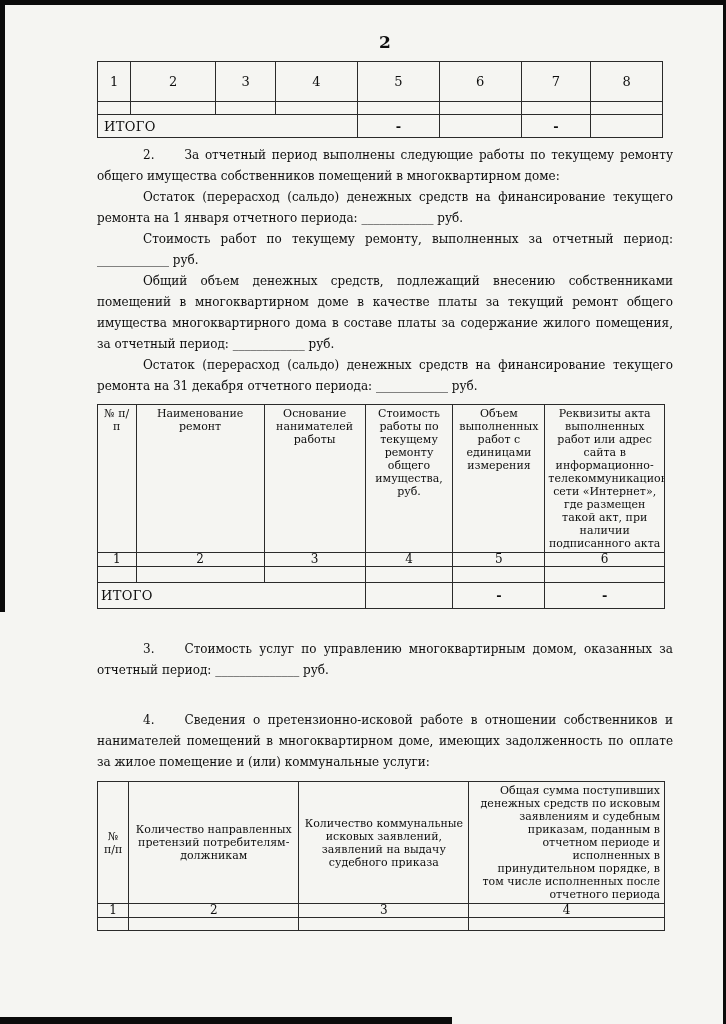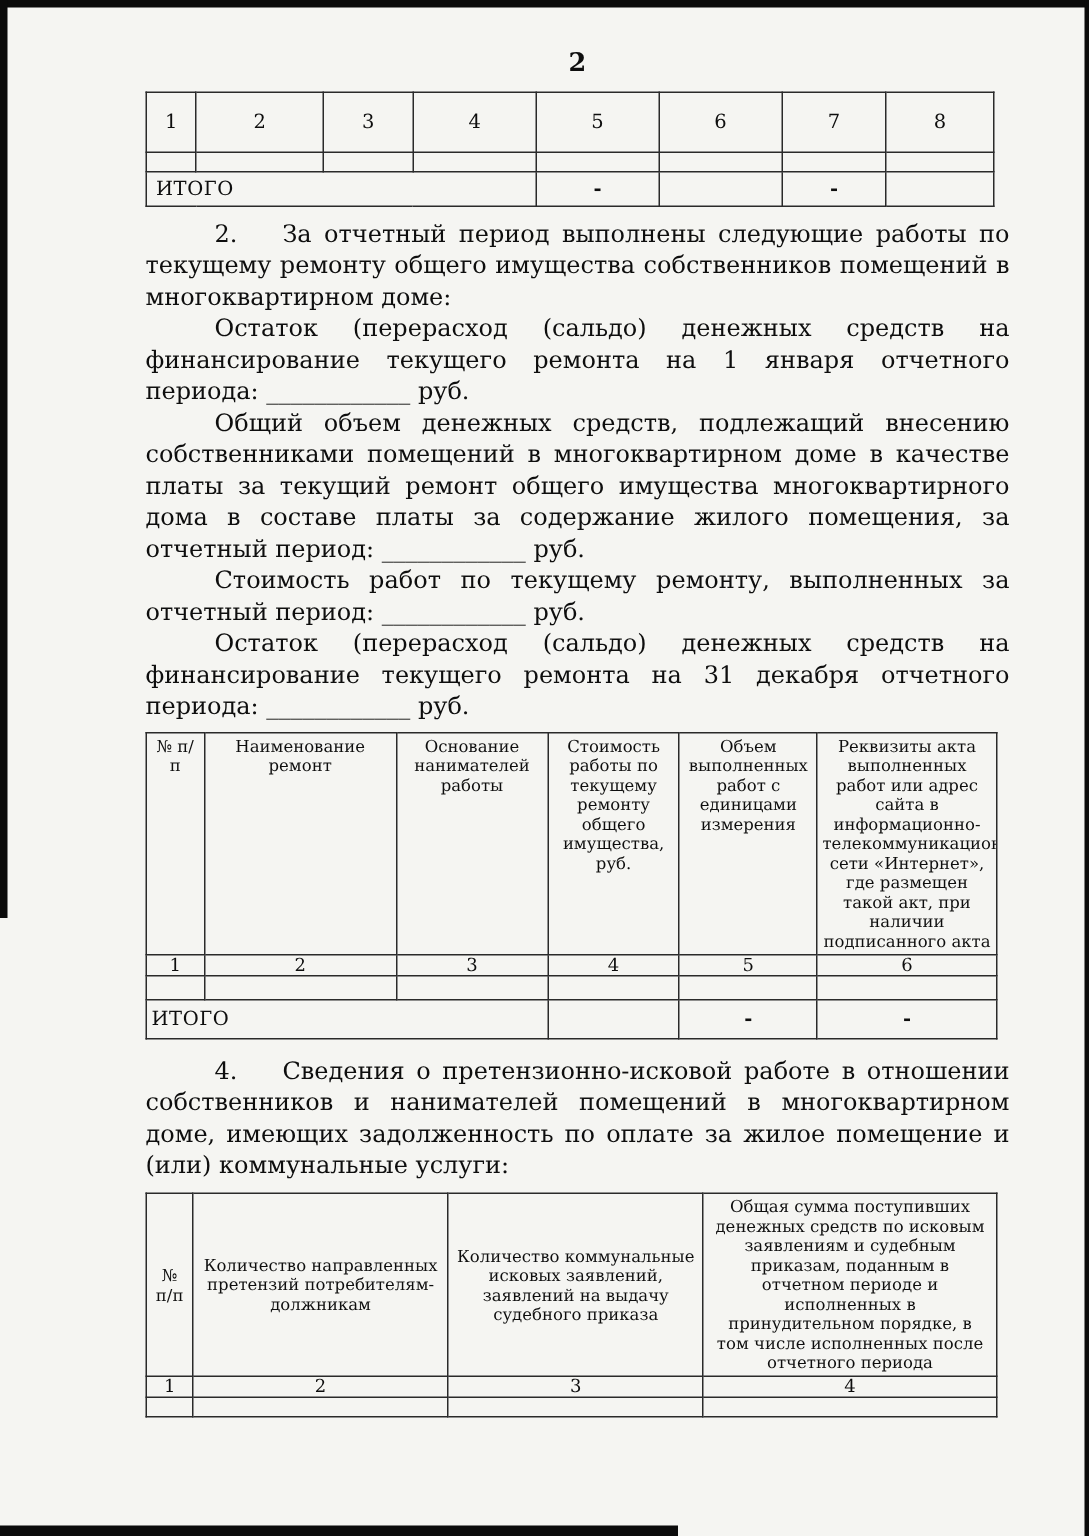--- a/index.html
+++ b/index.html
@@ -19,45 +19,45 @@
   
   .t1 { width:566px; margin-top:9px; }
   .t1 td { text-align:center; vertical-align:middle; font-size:13px; }
   .t1 .r-head { height:40px; }
   .t1 .r-empty { height:13px; }
   .t1 .r-total { height:23px; }
   .total-label { text-align:left !important; padding-left:6px; font-size:13px; letter-spacing:0.4px; }
   .dash { font-weight:bold; }
 
   
-  .body-p { font-size:16px; line-height:21px; text-align:justify; text-indent:46px; }
+  .body-p { font-size:12px; line-height:21px; text-align:justify; text-indent:46px; }
   .text-block { margin-top:7px; }
   .pnum { display:inline; }
   .gap-wide { margin-right:30px; }
 
   
   .t2 { width:568px; margin-top:7px; }
   .t2 td { text-align:center; font-size:11px; line-height:13px; padding:2px 3px; }
   .t2 .r-head { height:118px; }
   .t2 .r-head td { vertical-align:top; }
   .t2 .r-nums { height:14px; }
   .t2 .r-nums td { font-size:12px; padding:0 2px; }
   .t2 .r-empty { height:16px; }
   .t2 .r-total { height:26px; }
   .t2 .r-total td { font-size:13px; }
 
   .p3 { margin-top:30px; }
-  .p4 { margin-top:10px; }
+  .p4 { margin-top:29px; }
 
   
   .t3 { width:568px; margin-top:8px; }
   .t3 td { text-align:center; font-size:11px; line-height:13px; padding:2px 4px; }
   .t3 .r-head { height:94px; }
   .t3 .r-head .vm { vertical-align:middle; }
-  .t3 .r-head .vt { vertical-align:top; }
+  .t3 .r-head .vt { vertical-align:top;text-align:right; }
   .t3 .r-nums { height:14px; }
   .t3 .r-nums td { font-size:12px; padding:0 2px; }
   .t3 .r-empty { height:13px; }
 
   
   .edge { position:absolute; background:#0b0b0b; }
   .edge-top { left:0; top:0; width:726px; height:5px; }
   .edge-left { left:0; top:0; width:5px; height:612px; }
   .edge-right { left:723px; top:0; width:3px; height:1024px; }
   .edge-bottom { left:0; top:1017px; width:452px; height:7px; }
@@ -109,22 +109,22 @@
         <td class="dash">-</td>
         <td></td>
       </tr>
     </tbody>
       </table>
 
     <p class="body-p text-block">
       <span class="pnum gap-wide">2.</span><span>За отчетный период выполнены следующие работы по текущему ремонту общего имущества собственников помещений в многоквартирном доме:</span>
     </p>
     <p class="body-p">Остаток (перерасход (сальдо) денежных средств на финансирование текущего ремонта на 1 января отчетного периода: ____________ руб.</p>
+    <p class="body-p">Стоимость работ по текущему ремонту, выполненных за отчетный период: ____________ руб.</p>
     <p class="body-p">Общий объем денежных средств, подлежащий внесению собственниками помещений в многоквартирном доме в качестве платы за текущий ремонт общего имущества многоквартирного дома в составе платы за содержание жилого помещения, за отчетный период: ____________ руб.</p>
-    <p class="body-p">Стоимость работ по текущему ремонту, выполненных за отчетный период: ____________ руб.</p>
     <p class="body-p">Остаток (перерасход (сальдо) денежных средств на финансирование текущего ремонта на 31 декабря отчетного периода: ____________ руб.</p>
 
     <table class="t2">
       <colgroup>
         <col style="width:6.8%">
           <col style="width:22.6%">
           <col style="width:17.8%">
         <col style="width:15.5%">
           <col style="width:16.2%">
           <col style="width:21.1%">
@@ -156,20 +156,23 @@
       </tr>
       <tr class="r-total">
         <td colspan="3" class="total-label">ИТОГО</td>
         <td></td>
         <td class="dash">-</td>
         <td class="dash">-</td>
       </tr>
     </tbody>
       </table>
 
+    <p class="body-p p3">
+      <span class="pnum gap-wide">3.</span><span>Стоимость услуг по управлению многоквартирным домом, оказанных за отчетный период: ______________ руб.</span>
+    </p>
 
     <p class="body-p p4">
       <span class="pnum gap-wide">4.</span><span>Сведения о претензионно-исковой работе в отношении собственников и нанимателей помещений в многоквартирном доме, имеющих задолженность по оплате за жилое помещение и (или) коммунальные услуги:</span>
     </p>
 
     <table class="t3">
       <colgroup>
         <col style="width:5.5%">
           <col style="width:30%">
           <col style="width:30%">

